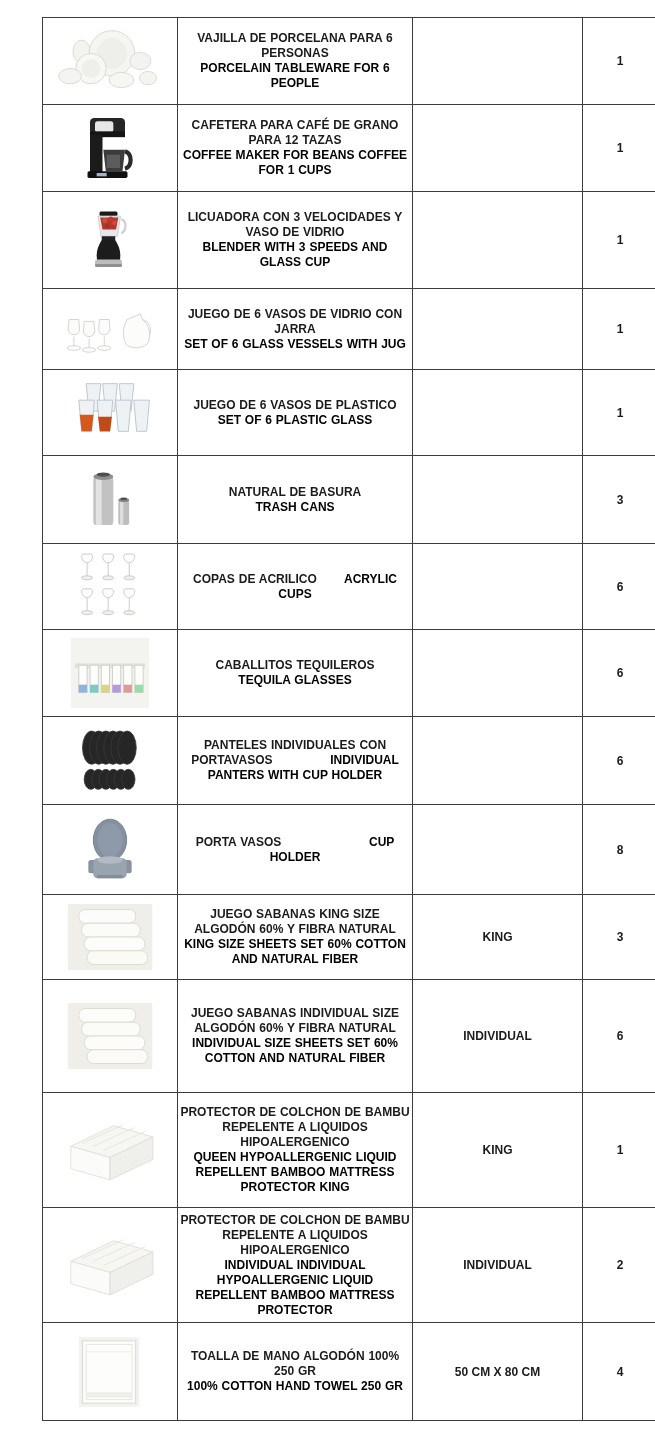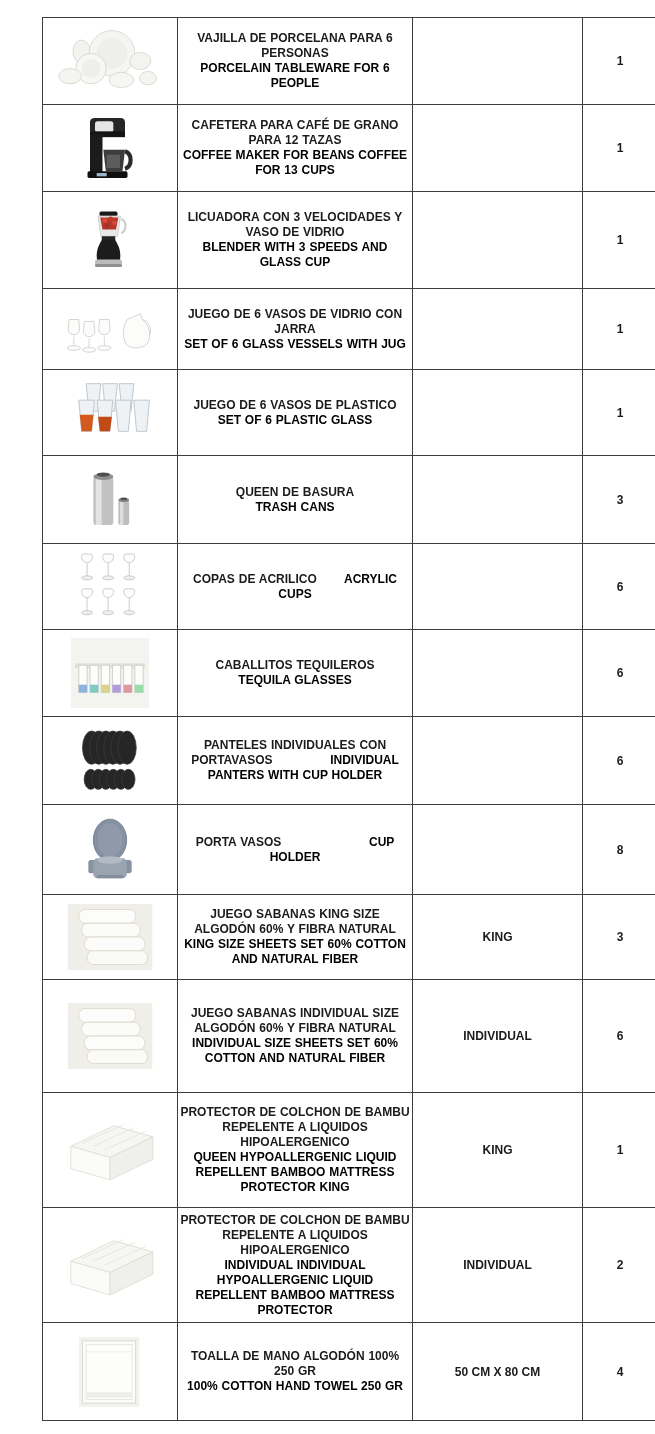--- a/index.html
+++ b/index.html
@@ -85,21 +85,21 @@
                 <rect x="36" y="20" width="42" height="7" fill="#141414"></rect>
                 <rect x="36" y="24" width="15" height="50" fill="#1b1b1b"></rect>
                 <path d="M52 42 h26 l-3 26 h-20 z" fill="#3c3c3c"></path>
                 <rect x="56" y="48" width="16" height="16" fill="#5c5c5c"></rect>
                 <path d="M78 44 c9 3 9 18 0 21" stroke="#2a2a2a" stroke-width="5" fill="none"></path>
                 <rect x="33" y="68" width="48" height="8" rx="2" fill="#101010"></rect>
                 <rect x="44" y="70" width="12" height="4" fill="#9fb4c8"></rect>
               </svg></span></td>
           <td class="desc-cell block">
             <span class="es">CAFETERA PARA CAFÉ DE GRANO PARA 12 TAZAS</span>
-            <span class="en">COFFEE MAKER FOR BEANS COFFEE FOR 13 CUPS</span>
+            <span class="en">COFFEE MAKER FOR BEANS COFFEE FOR 1 CUPS</span>
           </td>
           <td class="size-cell"></td>
           <td class="qty-cell">1</td>
         </tr>
         <tr style="height: 97px;">
           <td class="img-cell"><span><svg width="90" height="78" viewBox="0 0 120 80">
                 <rect x="46" y="2" width="24" height="6" rx="2" fill="#1a1a1a"></rect>
                 <path d="M44 8 h30 l-4 27 h-22 z" fill="#e8e8e8" stroke="#c6c6c6" stroke-width="1"></path>
                 <path d="M47 10 h24 l-3 16 h-18 z" fill="#b5372c"></path>
                 <circle cx="53" cy="14" r="3.4" fill="#d6493c"></circle>
@@ -168,21 +168,21 @@
                 <rect x="40" y="12" width="24" height="58" rx="4" fill="#c2c2c2"></rect>
                 <rect x="43" y="12" width="7" height="58" fill="#e3e3e3"></rect>
                 <ellipse cx="52" cy="12" rx="12" ry="4" fill="#8e8e8e"></ellipse>
                 <ellipse cx="52" cy="9.5" rx="8" ry="2.6" fill="#4f4f4f"></ellipse>
                 <rect x="70" y="40" width="13" height="30" rx="3" fill="#bdbdbd"></rect>
                 <rect x="72" y="40" width="4" height="30" fill="#dddddd"></rect>
                 <ellipse cx="76.5" cy="40" rx="6.5" ry="2.4" fill="#858585"></ellipse>
                 <ellipse cx="76.5" cy="38.5" rx="4" ry="1.6" fill="#4f4f4f"></ellipse>
               </svg></span></td>
           <td class="desc-cell block">
-            <span class="es">QUEEN DE BASURA</span>
+            <span class="es">NATURAL DE BASURA</span>
             <span class="en">TRASH CANS</span>
           </td>
           <td class="size-cell"></td>
           <td class="qty-cell">3</td>
         </tr>
         <tr style="height: 86px;">
           <td class="img-cell"><span><svg width="110" height="78" viewBox="0 0 120 80">
                 <g transform="translate(35,4)" stroke="#c7c7c4" fill="#fdfdfc" stroke-width="1">
                   <path d="M-6 2 c0 10 12 10 12 0 l-1.5 -2 h-9 z"></path>
                   <line x1="0" y1="10" x2="0" y2="24"></line>

